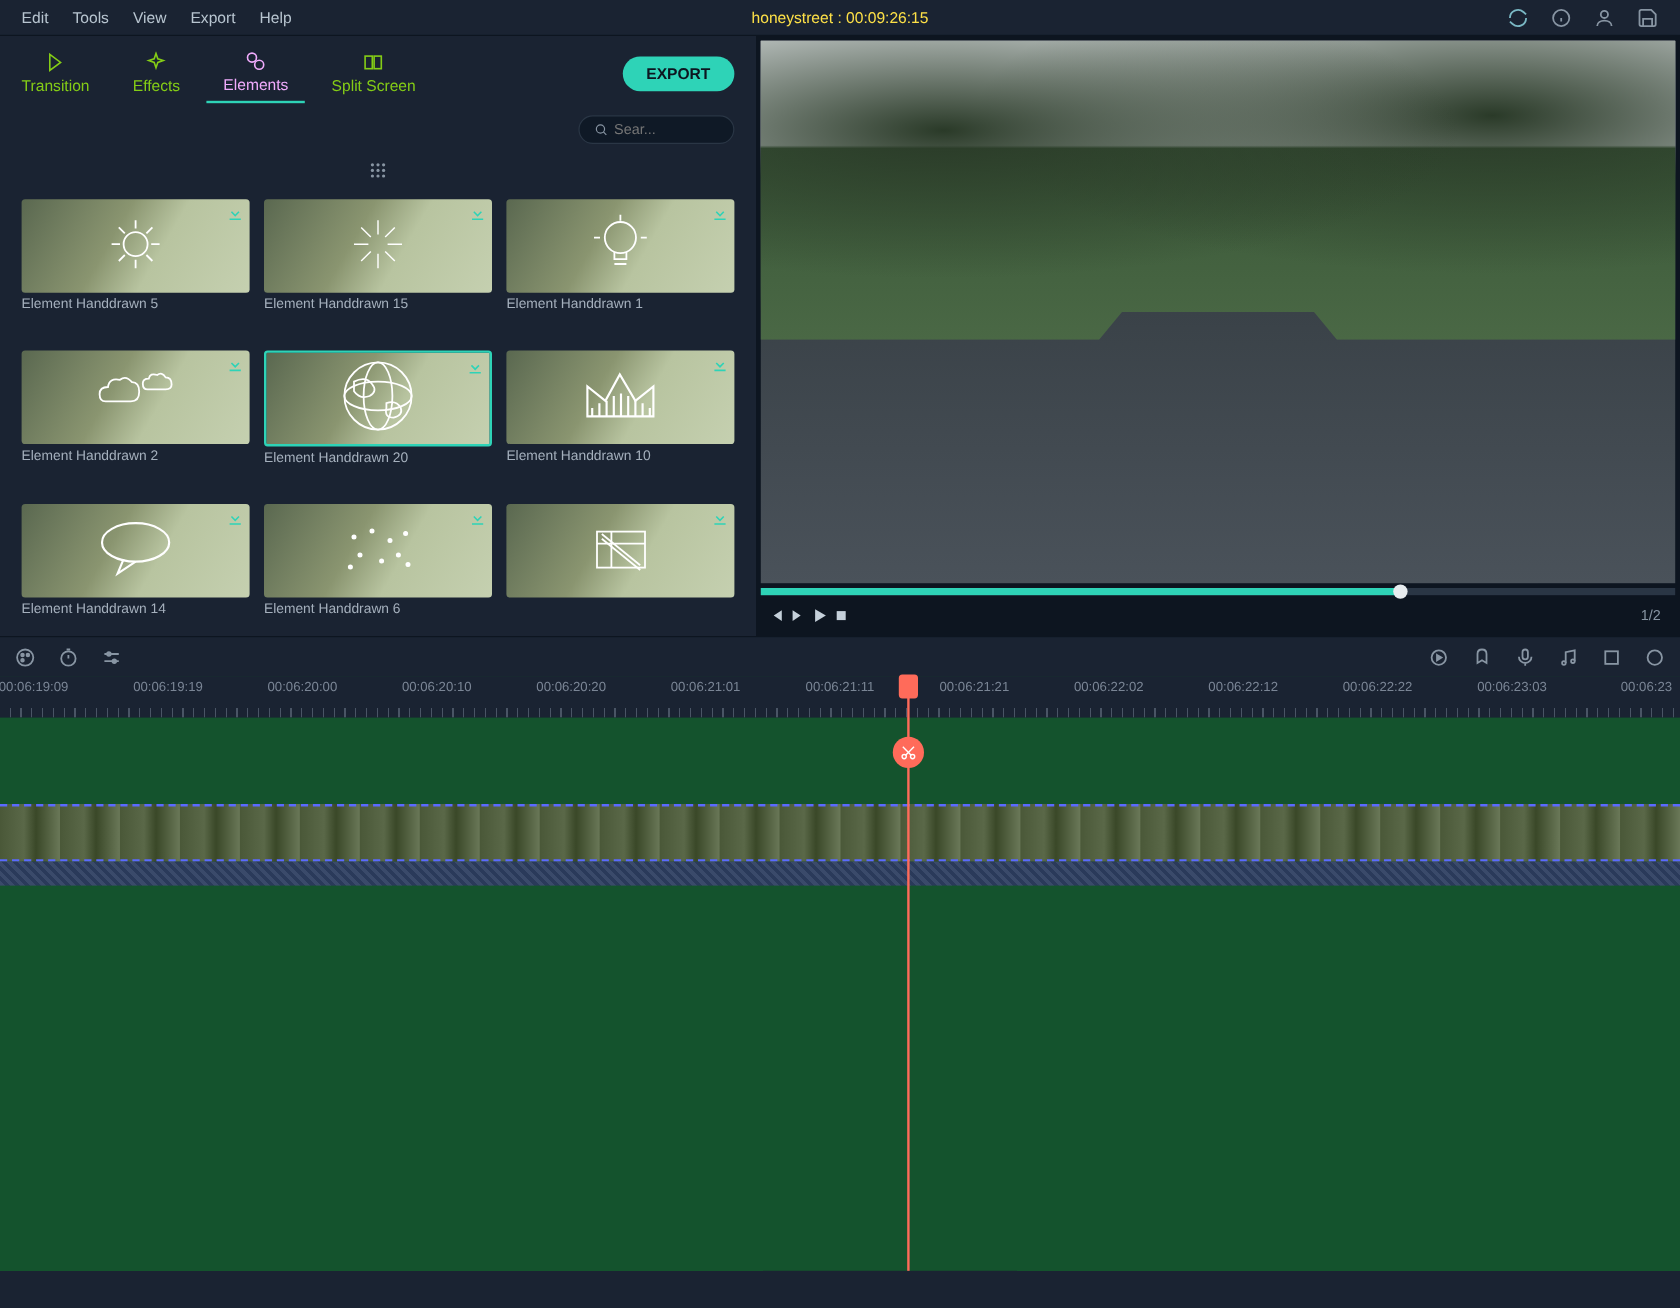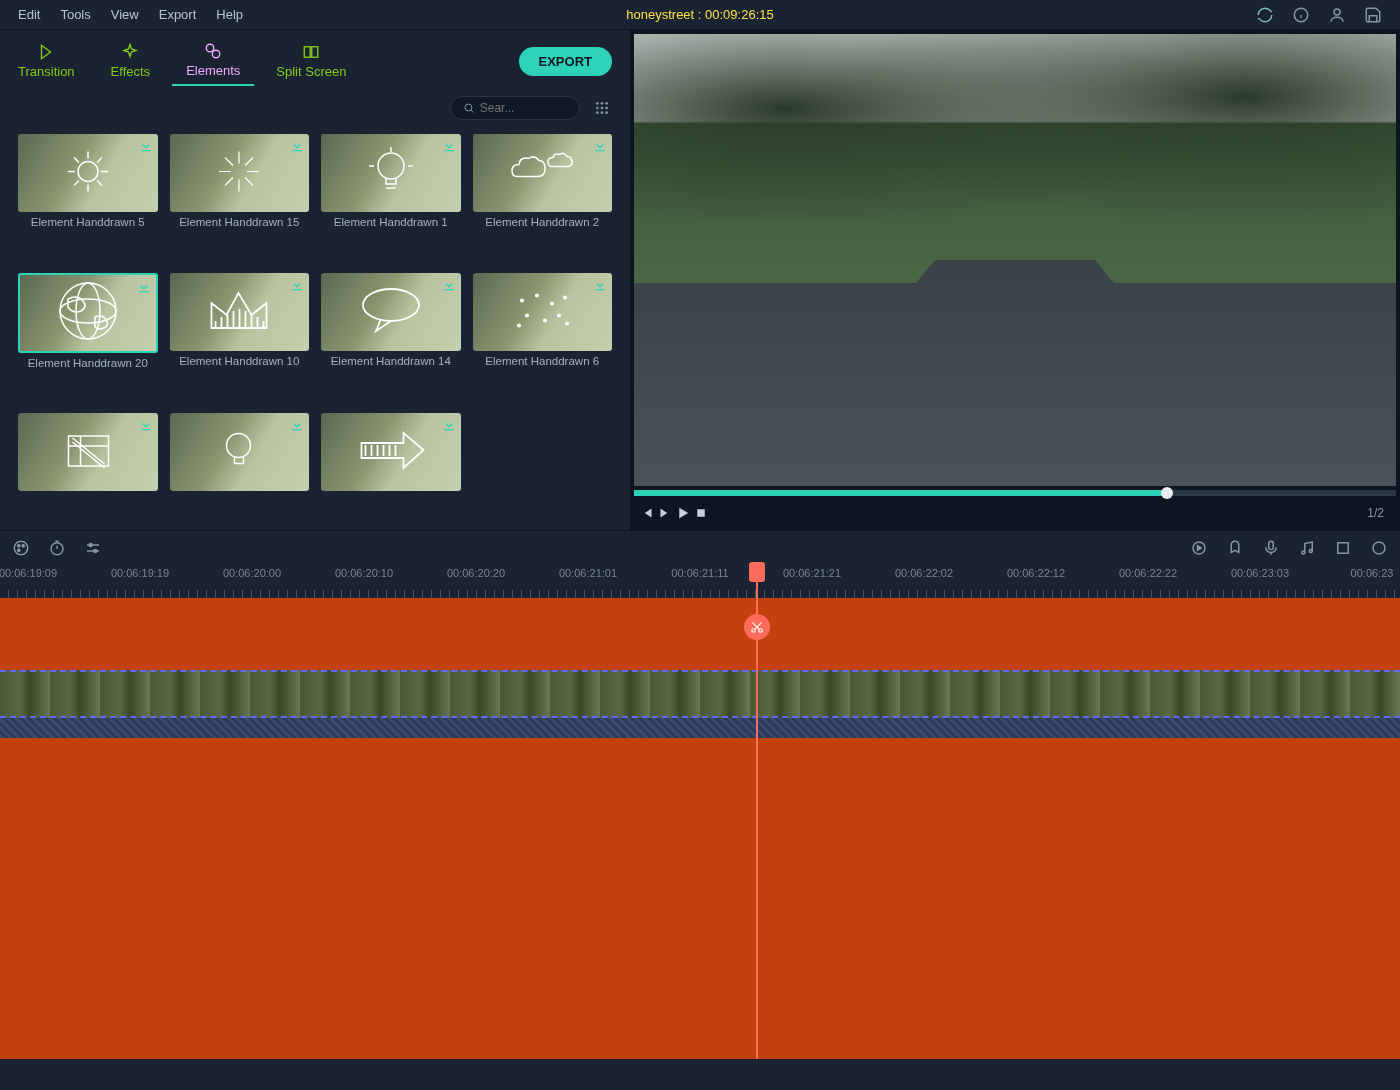--- a/index.html
+++ b/index.html
@@ -86,20 +86,21 @@
   cursor: pointer;
   font-size: 13px;
 }
 
 
 .search-row {
   display: flex;
   align-items: center;
   padding: 10px 18px 8px;
   gap: 12px;
+  flex-direction: column;
 }
 .search-box {
   margin-left: auto;
   display: flex;
   align-items: center;
   background: #0f1926;
   border: 1px solid #2a3645;
   border-radius: 14px;
   padding: 4px 12px;
   width: 130px;
@@ -114,23 +115,22 @@
   font-size: 12px;
 }
 .grid-icon-btn { width: 20px; height: 20px; display: flex; align-items: center; justify-content: center; cursor: pointer; }
 
 
 .elements-grid {
   flex: 1;
   overflow-y: auto;
   padding: 6px 18px;
   display: grid;
-  grid-template-columns: repeat(4, 1fr);
-  gap: 16px 12px;
-  text-align: center;
+  grid-template-columns: repeat(3, 1fr);
+  gap: 32px 12px;
 }
 .elements-grid::-webkit-scrollbar { width: 6px; }
 .elements-grid::-webkit-scrollbar-thumb { background: #3a4655; border-radius: 3px; }
 .element-card { display: flex; flex-direction: column; gap: 4px; cursor: pointer; }
 .element-thumb {
   width: 100%;
   height: 78px;
   border-radius: 3px;
   position: relative;
   background: linear-gradient(120deg, #5a6850 0%, #8a9570 40%, #b8c4a0 60%, #c5d0b0 100%);
@@ -205,21 +205,21 @@
   align-items: center;
   padding: 0 12px;
   gap: 18px;
 }
 .tl-toolbar .right { margin-left: auto; display: flex; gap: 18px; }
 .tl-icon { width: 18px; height: 18px; color: #8895a3; cursor: pointer; display: flex; align-items: center; justify-content: center; }
 
 
 .timeline {
   position: relative;
-  background: #c2410c;
+  background: #14532d;
   height: 495px;
 }
 .ruler {
   height: 34px;
   position: relative;
   background: #1a2332;
   overflow: hidden;
 }
 .ruler::after {
   content:"";

